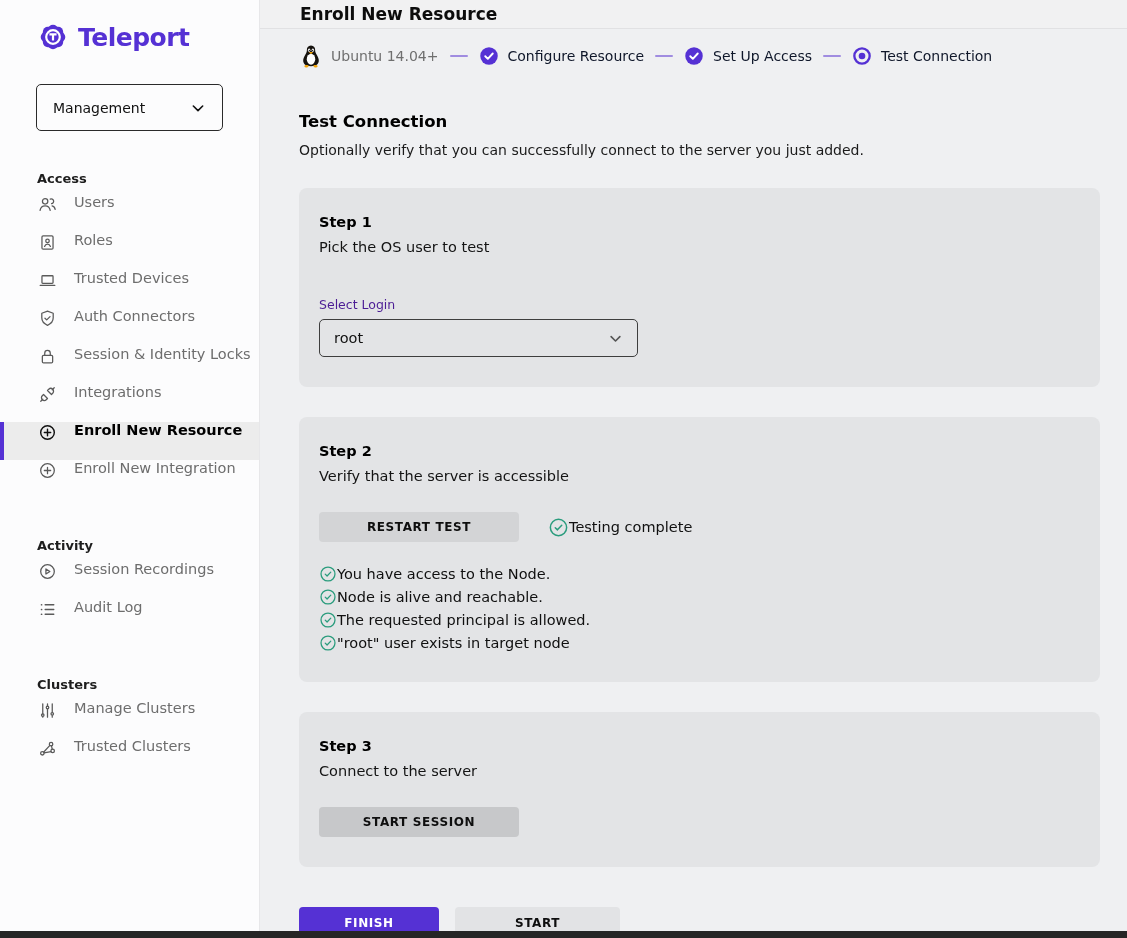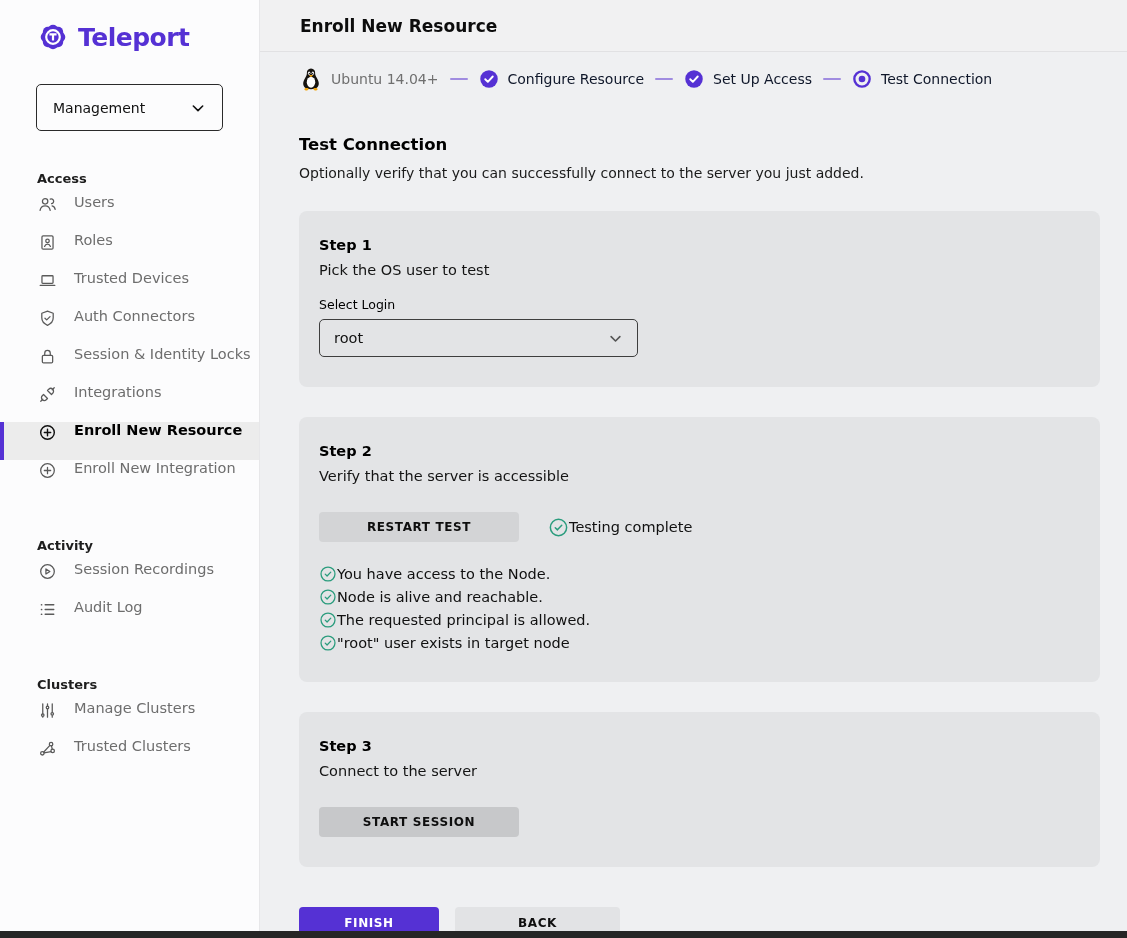--- a/index.html
+++ b/index.html
@@ -30,21 +30,21 @@
   .stepper { display:flex; align-items:center; padding:15px 0 8px 40px; }
   .res-label { color:#6f6f6f; font-size:14px; margin-left:9px; }
   .dash { width:18px; height:2.5px; background:#a08ce0; border-radius:2px; margin:0 11px; }
   .step-node { display:flex; align-items:center; gap:9px; font-size:14px; color:#0f172a; }
   .content { padding:22px 27px 0 39px; }
   .page-h2 { font-size:16.5px; font-weight:bold; color:#000; margin-top:14px; }
   .page-sub { font-size:14px; color:#1b1b1b; margin-top:11px; }
   .step-box { background:#e3e4e6; border-radius:8px; margin-top:30px; padding:26px 20px 30px 20px; }
   .step-title { font-size:14.5px; font-weight:bold; color:#000; }
   .step-desc { font-size:14.5px; color:#141414; margin-top:9px; }
-  .select-label { font-size:12.5px; color:#000000; margin-top:19px; }
+  .select-label { font-size:12.5px; color:#4c1d95; margin-top:42px; }
   .select-box { width:319px; height:38px; border:1px solid #3e3e3e; border-radius:5px; margin-top:7px;
     display:flex; align-items:center; justify-content:space-between; padding:0 14px;
     font-size:14.5px; color:#111; cursor:pointer; background:transparent; }
   .gray-btn { width:200px; height:30px; border:none; border-radius:4px; background:#d3d4d6;
     font-family:inherit; font-size:12px; font-weight:bold; letter-spacing:0.6px; color:#0e0e0e; cursor:pointer; }
   .start-btn { background:#c7c8ca; }
   .status-row { display:flex; align-items:center; margin-top:28px; }
   .status { display:flex; align-items:center; margin-left:29px; font-size:14.5px; color:#101010; }
   .checks { margin-top:23px; display:flex; flex-direction:column; gap:5px; }
   .check-row { display:flex; align-items:center; font-size:14.5px; color:#101010; }
@@ -344,17 +344,17 @@
       <div class="step-title">Step 3</div>
       <div class="step-desc">Connect to the server</div>
       <div class="status-row">
         <button class="gray-btn start-btn">START SESSION</button>
       </div>
     </div>
   </div>
 
   <div class="footer-row">
     <button class="finish-btn">FINISH</button>
-    <button class="back-btn">BACK</button>
+    <button class="back-btn">START</button>
   </div>
 </main>
 
 <div class="bottom-bar"></div>
 
 </body></html>

